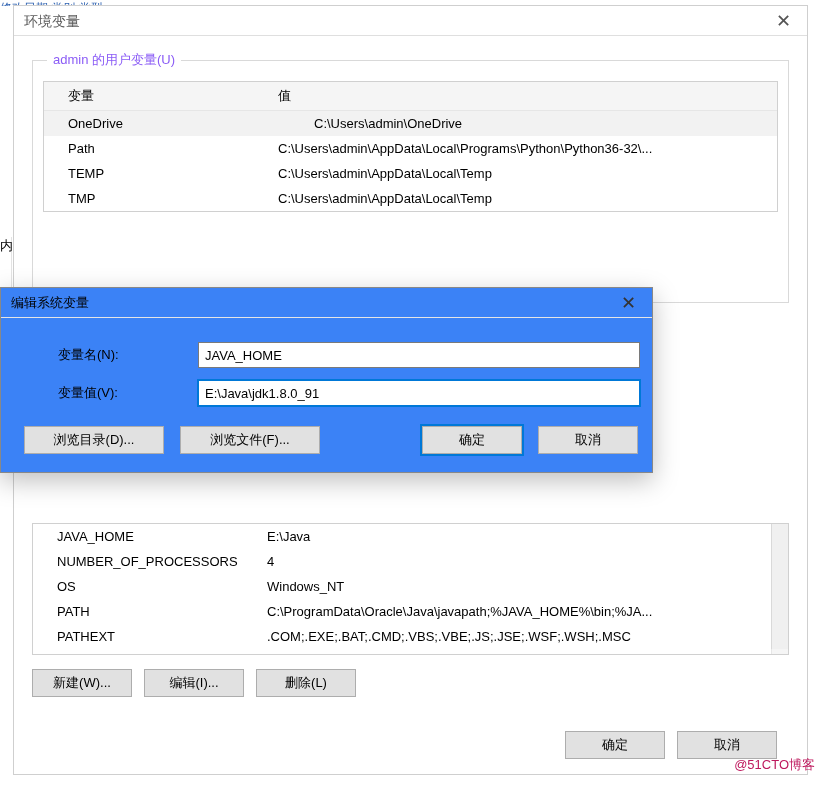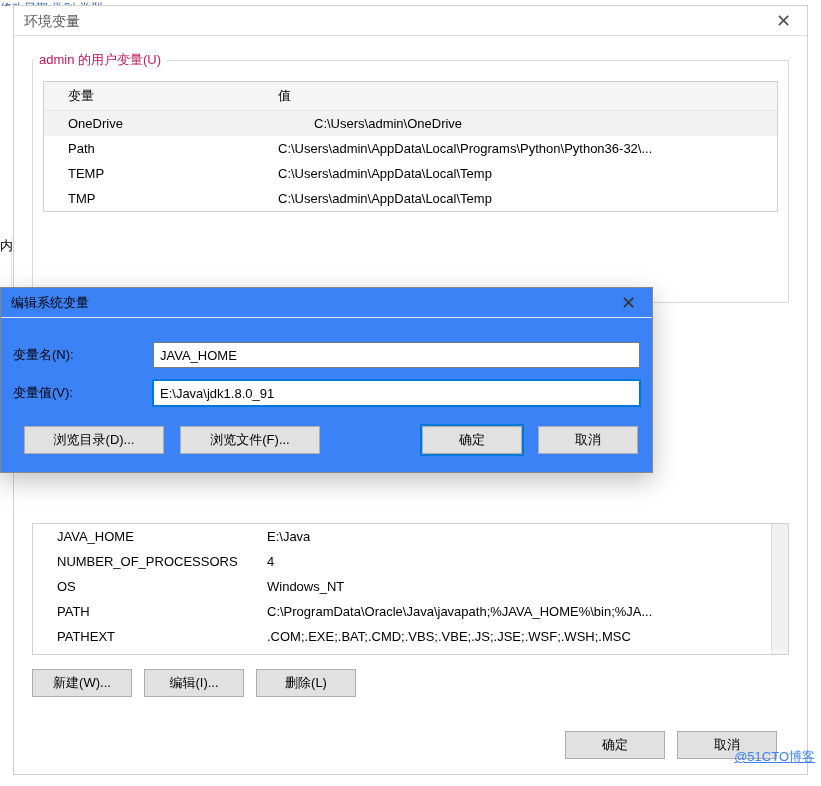--- a/index.html
+++ b/index.html
@@ -42,24 +42,24 @@
   }
   .env-groupbox {
     margin: 24px 18px 10px 18px;
     border: 1px solid #d9d9d9;
     position: relative;
     padding: 10px 10px 0 10px;
   }
   .env-group-label {
     position: absolute;
     top: -10px;
-    left: 0;
+    left: 14px;
     background: #fff;
     padding: 0 6px;
-    color: #be185d;
+    color: #8b5cf6;
     font-size: 13px;
   }
   .vars-table {
     border: 1px solid #d0d0d0;
     margin-top: 10px;
   }
   .vars-header {
     display: flex;
     background: #f5f5f5;
     border-bottom: 1px solid #e6e6e6;
@@ -132,20 +132,21 @@
     display: flex;
     justify-content: space-between;
     align-items: center;
     border-bottom: 1px solid #e5e5e5;
   }
   .edit-title .close-x { font-size: 18px; color: #333; cursor: pointer; padding: 0 6px; }
   .form-row {
     display: flex;
     align-items: center;
     padding: 12px 12px 0 12px;
+    margin-left: 45px;
   }
   .form-label { width: 140px; font-size: 13px; }
   .form-input {
     flex: 1;
     height: 26px;
     border: 1px solid #7a7a7a;
     padding: 0 6px;
     font-size: 13px;
     font-family: inherit;
   }
@@ -170,24 +171,23 @@
     width: 820px; height: 6px;
     color: #2a5fb0;
     font-size: 12px;
     overflow: hidden;
   }
 
   
   .watermark {
     position: absolute;
     right: 6px;
-    bottom: 20px;
-    color: #3b82f6;
-    font-size: 13px;
-    text-decoration: underline;
+    bottom: 12px;
+    color: #be185d;
+    font-size: 13px;
   }
 
   
   .left-frag {
     position: absolute;
     left: 0; top: 237px;
     width: 12px; height: 50px;
     border-right: 1px solid #e3e3e3;
     font-size: 13px;
   }

